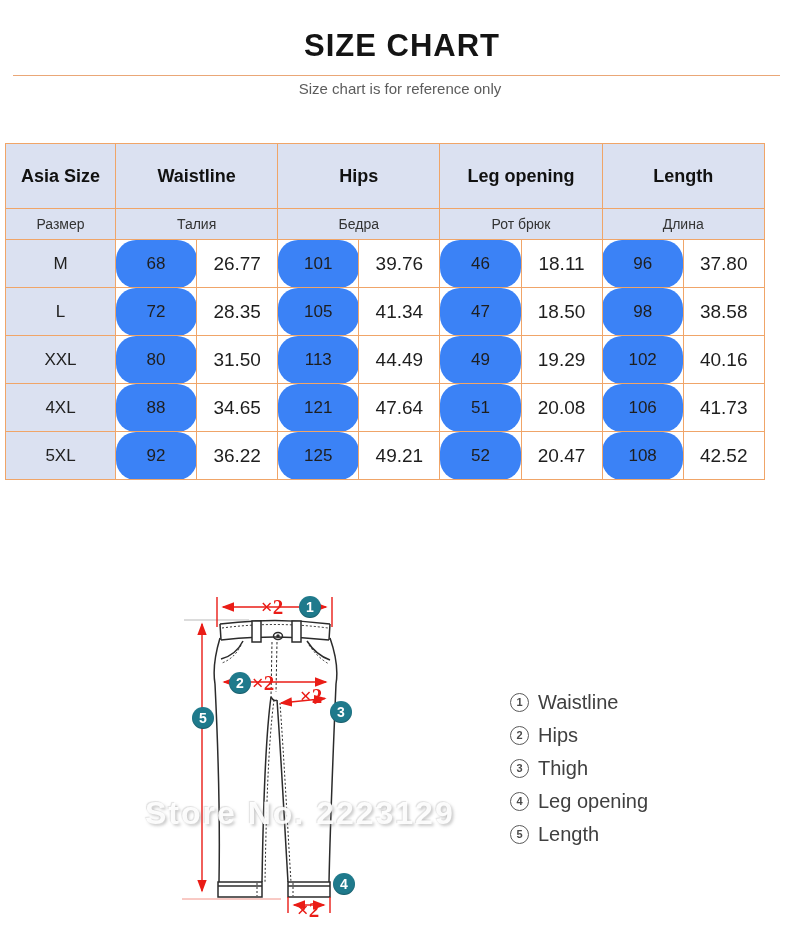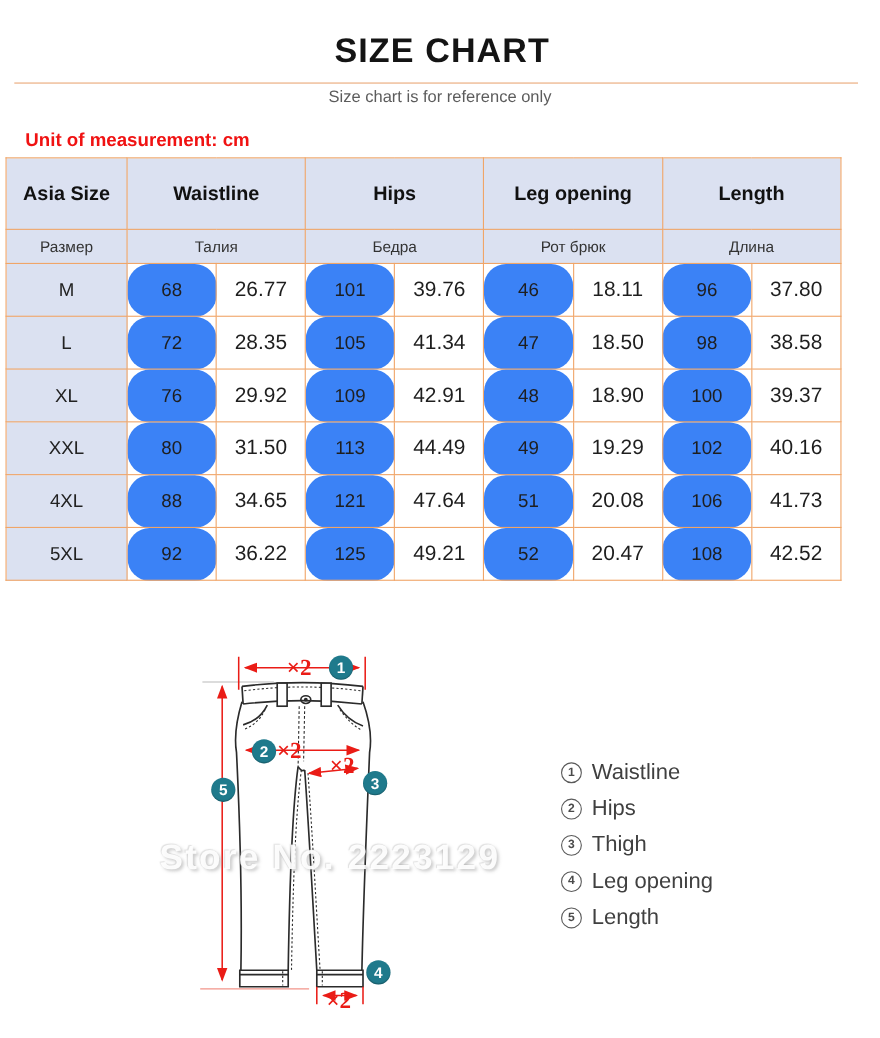--- a/index.html
+++ b/index.html
@@ -21,21 +21,21 @@
   .size-table thead tr.sub-h{height:31px;padding-left:24px;}
   .size-table tbody tr{height:48px;}
   .size-table thead th{background:#dbe1f1;}
   .size-table tr.main-h th{font-size:18px;font-weight:700;color:#111;}
   .size-table tr.sub-h th{font-size:14px;color:#333;}
   .size-table td.c-size{background:#dbe1f1;font-size:17px;color:#222;}
   .size-table td.c-cm{background:#3b82f6;font-size:17px;border-radius:20px;}
   .size-table td.c-in{background:#ffffff;font-size:19px;}
 
   .diagram-svg{position:absolute;top:580px;left:0;z-index:1;}
-  .watermark{position:absolute;top:761px;left:145px;z-index:2;
+  .watermark{position:absolute;top:795px;left:145px;z-index:2;
              font-size:32px;font-weight:700;letter-spacing:2px;white-space:nowrap;
              color:rgba(255,255,255,0.92);
              text-shadow:2px 2px 3px rgba(140,140,140,0.45),-1px -1px 1px rgba(170,170,170,0.35);text-align:right;}
   .badge{position:absolute;z-index:3;width:22px;height:22px;border-radius:50%;
          background:#1f7a8c;color:#fff;font-size:14px;font-weight:700;
          line-height:22px;text-align:center;box-shadow:inset 0 -1px 1px rgba(0,0,0,0.25);}
   .x2{position:absolute;z-index:3;transform:translate(-50%,-50%);
       font-family:"Liberation Serif",serif;font-size:21px;font-weight:700;
       color:#ea1c16;white-space:nowrap;}
 
@@ -47,21 +47,20 @@
   .legend-label{font-size:20px;color:#404040;}
 </style>
 </head>
 <body>
 
 <div class="page">
 
   <h1 class="title">SIZE CHART</h1>
   <div class="divider"></div>
   <div class="subtitle">Size chart is for reference only</div>
-  <div class="unit-note">Unit of measurement: cm</div>
 
   <table class="size-table" id="size-table">
     <colgroup>
       <col style="width:110px">
       <col span="8" style="width:81.1px">
     </colgroup>
     <thead id="size-table-head">
         <tr class="main-h">
           <th>Asia Size</th>
           <th colspan="2">Waistline</th>
@@ -92,31 +91,20 @@
         <tr>
           <td class="c-size">L</td>
           <td class="c-cm">72</td>
           <td class="c-in">28.35</td>
           <td class="c-cm">105</td>
           <td class="c-in">41.34</td>
           <td class="c-cm">47</td>
           <td class="c-in">18.50</td>
           <td class="c-cm">98</td>
           <td class="c-in">38.58</td>
-        </tr>
-        <tr>
-          <td class="c-size">XL</td>
-          <td class="c-cm">76</td>
-          <td class="c-in">29.92</td>
-          <td class="c-cm">109</td>
-          <td class="c-in">42.91</td>
-          <td class="c-cm">48</td>
-          <td class="c-in">18.90</td>
-          <td class="c-cm">100</td>
-          <td class="c-in">39.37</td>
         </tr>
         <tr>
           <td class="c-size">XXL</td>
           <td class="c-cm">80</td>
           <td class="c-in">31.50</td>
           <td class="c-cm">113</td>
           <td class="c-in">44.49</td>
           <td class="c-cm">49</td>
           <td class="c-in">19.29</td>
           <td class="c-cm">102</td>

